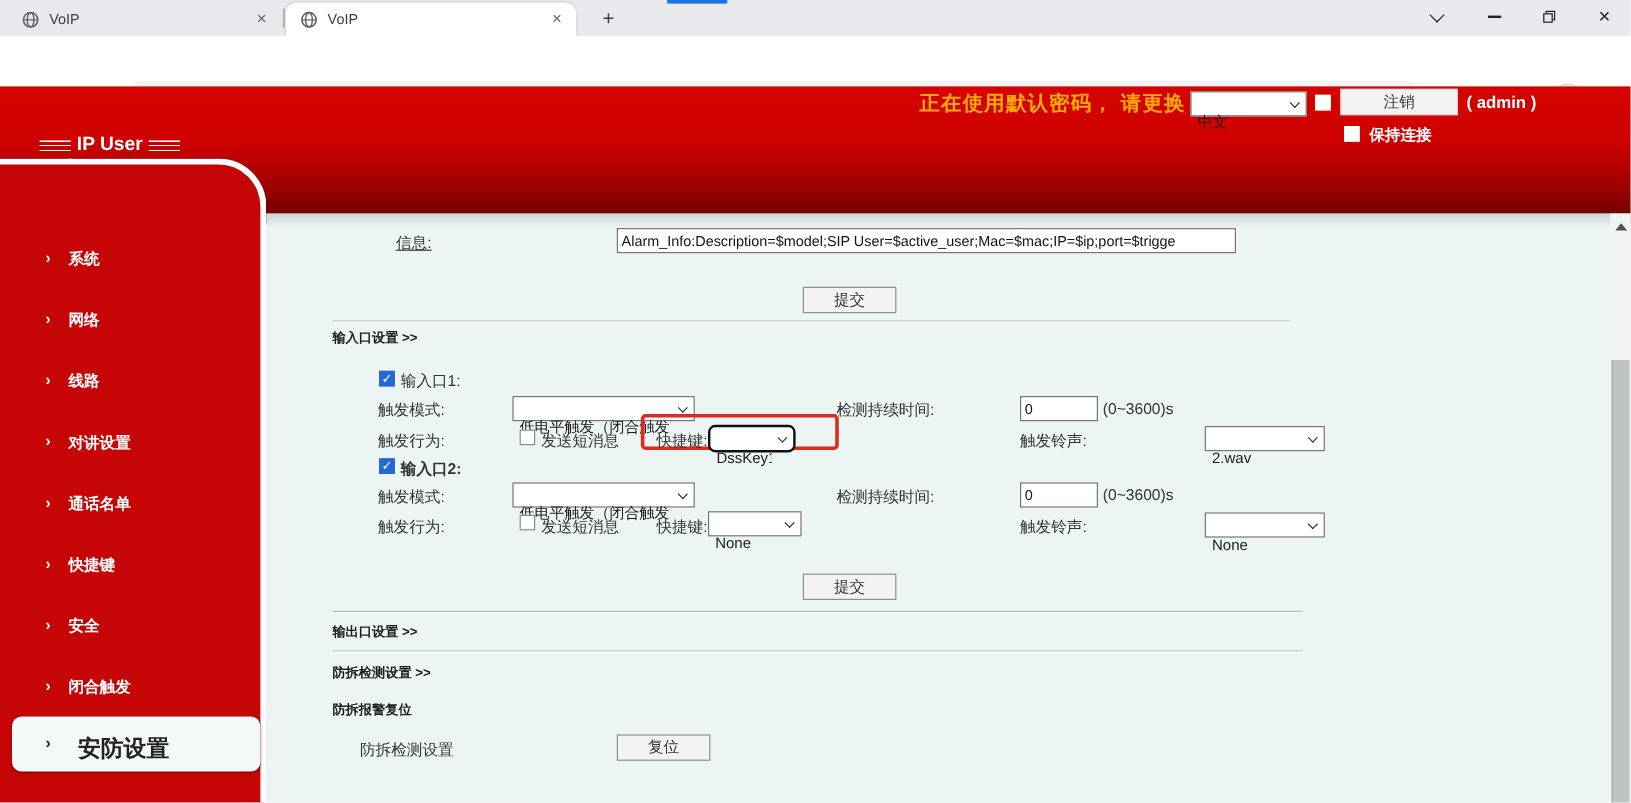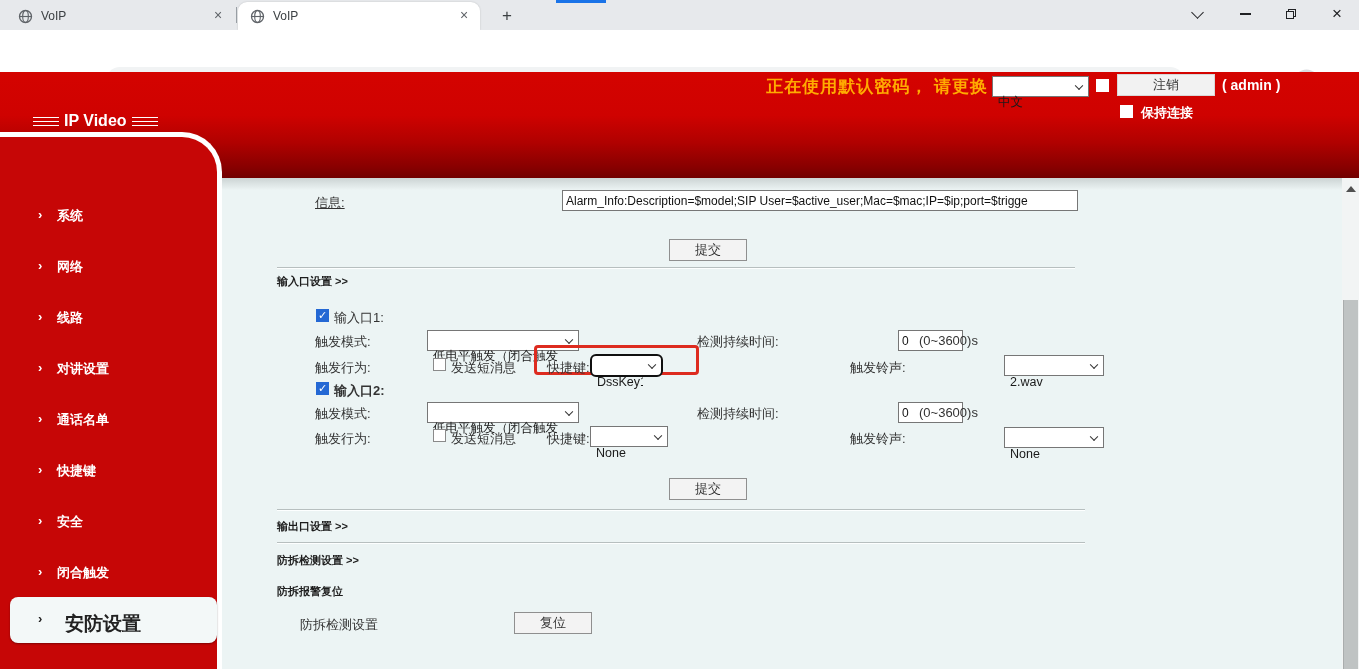--- a/index.html
+++ b/index.html
@@ -60,21 +60,21 @@
   .sb-item .chev { position:absolute; left:38px; top:1px; font-size:13px; }
   .sb-item .lbl { position:absolute; left:57px; top:1px; }
   .sb-selected { position:absolute; left:10px; top:460px; width:207px; height:46px; background:#f3f8f8; border-radius:8px; box-shadow:0 1px 2px rgba(0,0,0,.35); }
   .sb-selected .chev { position:absolute; left:28px; top:14px; color:#222; font-size:13px; font-weight:bold; }
   .sb-selected .lbl { position:absolute; left:55px; top:14px; color:#222; font-size:19px; font-weight:bold; }
   
   .content { position:absolute; left:222px; top:106px; width:1137px; height:491px; background:#ecf4f4; }
   .content-fade { position:absolute; left:0; top:0; width:100%; height:12px; background:linear-gradient(180deg,#ccd4d4,rgba(236,244,244,0)); }
   .flabel { position:absolute; font-size:13px; color:#333; white-space:nowrap; }
   .fbold { position:absolute; font-size:11px; color:#1d1d1d; font-weight:bold; white-space:nowrap; }
-  .tinput { position:absolute; height:21px; border:1px solid #767676; background:#fff; font-size:12px; color:#111; padding:0 3px; font-family:"Liberation Sans",sans-serif;margin-left:48px; }
+  .tinput { position:absolute; height:21px; border:1px solid #767676; background:#fff; font-size:12px; color:#111; padding:0 3px; font-family:"Liberation Sans",sans-serif; }
   .btn { position:absolute; width:78px; height:22px; background:#f3f3f3; border:1px solid #8f8f8f; font-size:13px; color:#333; text-align:center; line-height:20px; }
   .hr { position:absolute; left:55px; width:798px; height:2px; border-top:1px solid #b7bfbf; border-bottom:1px solid #fdffff; }
   .redbox { position:absolute; left:312px; width:165px; height:30px; border:3px solid #dd2b1f; border-radius:4px; }
   .hk-select { border:2px solid #101010; border-radius:6px; }
   
   .scroll { position:absolute; right:0; top:106px; width:17px; height:491px; background:#f2f4f4; }
   .scroll .up { position:absolute; top:8px; left:4px; width:0; height:0; border-left:5px solid transparent; border-right:5px solid transparent; border-bottom:6px solid #505050; }
   .scroll .thumb { position:absolute; left:1px; top:122px; width:15px; height:369px; background:#bfc3c3; border-left:1px solid #a9adad; }
 </style>
 </head>
@@ -162,31 +162,31 @@
         <span class="sc"></span>
       </div>
       <span class="cb" style="position:absolute; left:1096px; top:7px;"></span>
       <div class="logout-btn">注销</div>
       <div class="admin">( admin )</div>
       <span class="cb keepcb"></span>
       <div class="keep-label">保持连接</div>
       <div class="logo">
         <div class="l1">
             <span class="stripes"></span>
-            <span>IP Video</span>
+            <span>IP User</span>
             <span class="stripes"></span>
           </div>
         <div class="l2">Intercom</div>
       </div>
     </div>
 
     <div class="content">
       <div class="content-fade"></div>
 
-      <div class="flabel" style="left:93px; top:16px;text-decoration:underline;">信息:</div>
+      <div class="flabel" style="left:108px; top:16px;text-decoration:underline;">信息:</div>
       <input class="tinput" style="left: 292px; top: 12px; width: 516px;" value="Alarm_Info:Description=$model;SIP User=$active_user;Mac=$mac;IP=$ip;port=$trigge">
       <div class="btn" style="left:447px; top:61px;">提交</div>
       <div class="hr" style="top:89px;"></div>
 
       <div class="fbold" style="left:55px; top:96px;">输入口设置 &gt;&gt;</div>
 
       <span class="cb checked" style="position:absolute; left:94px; top:131px;">✓</span>
       <div class="flabel" style="left:112px; top:131px;">输入口1:</div>
 
       <div class="flabel" style="left:93px; top:155px;">触发模式:</div>

